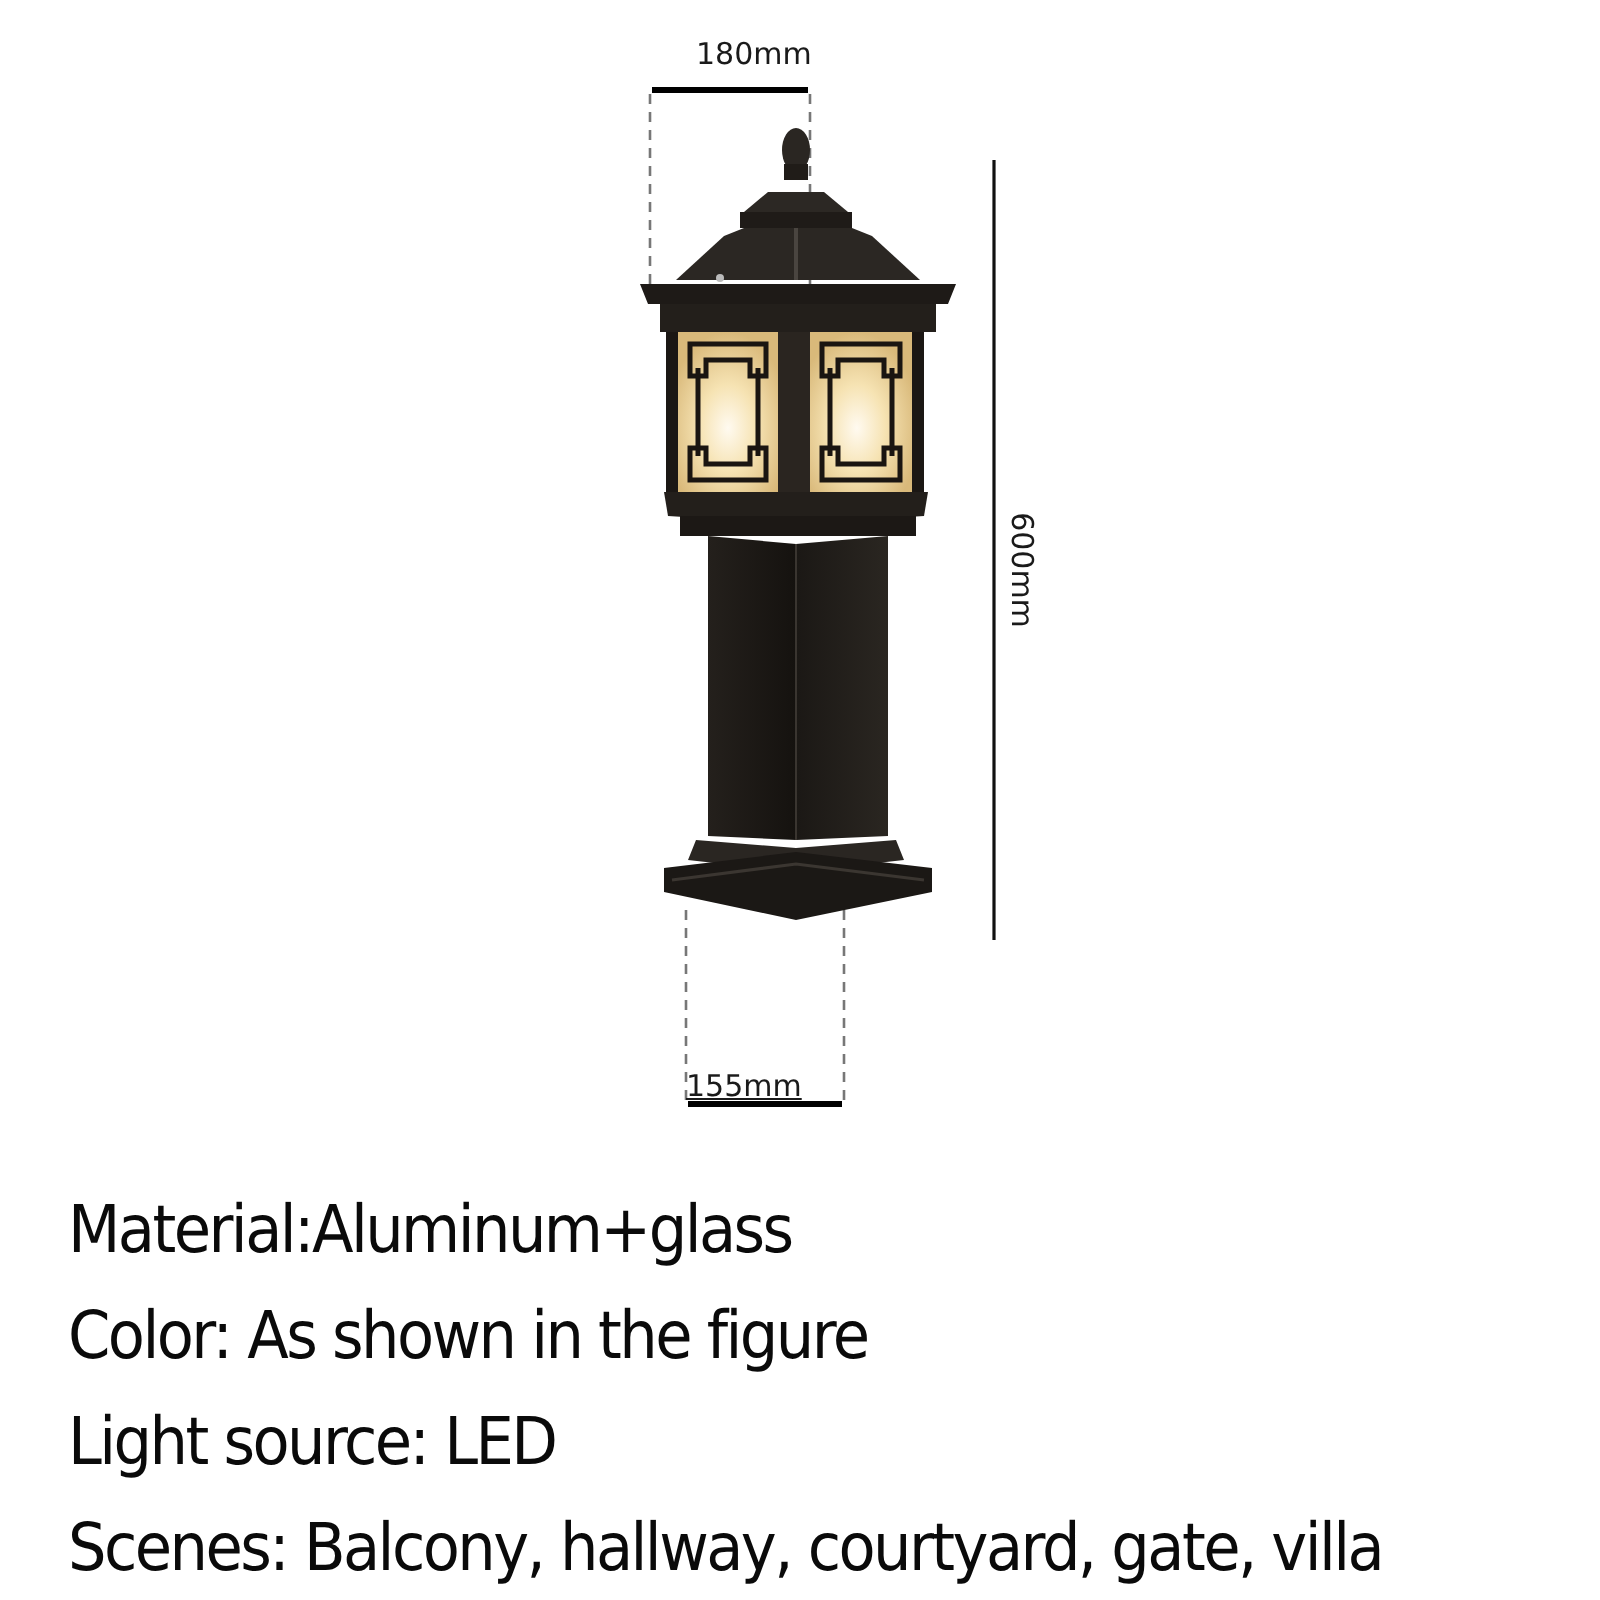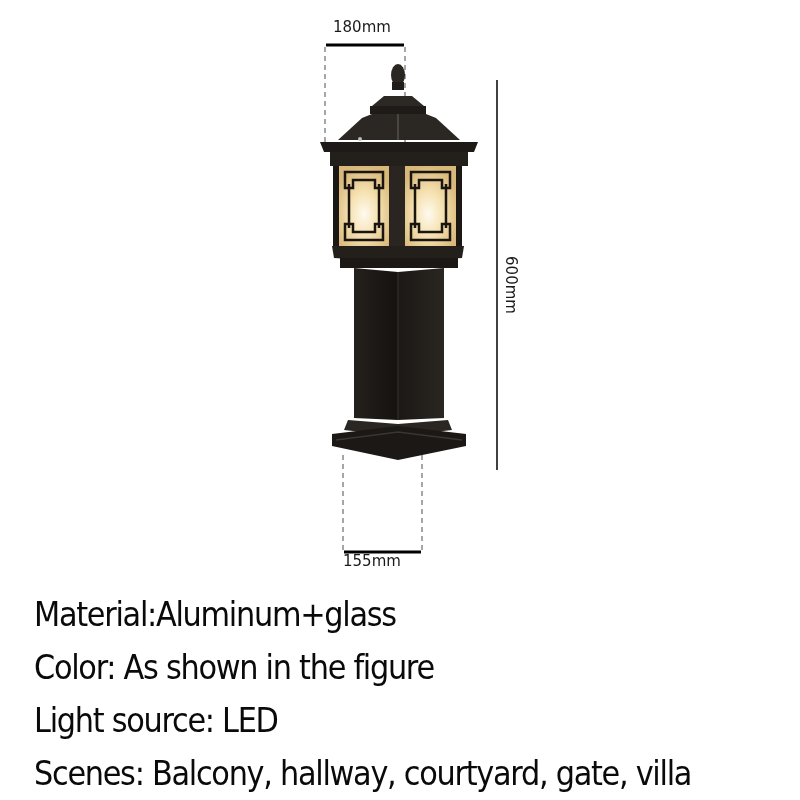--- a/index.html
+++ b/index.html
@@ -90,22 +90,22 @@
     <path d="M354 268 L398 272 L398 420 L354 418 Z" fill="url(#postL)"></path>
     <path d="M398 272 L444 268 L444 418 L398 420 Z" fill="url(#postR)"></path>
     <line x1="398" y1="272" x2="398" y2="420" stroke="#3a3530" stroke-width="1"></line>
 
     <path d="M348 420 L398 424 L448 420 L452 430 L398 436 L344 430 Z" fill="#2a2622"></path>
     <path d="M332 434 L398 426 L466 434 L466 446 L398 460 L332 446 Z" fill="#1b1815"></path>
     <path d="M336 440 L398 432 L462 440" fill="none" stroke="#3b3631" stroke-width="1.5"></path>
   </g>
 </svg>
 
-<div class="abs dim-label" style="left:333px; top:18px;">180mm</div>
+<div class="abs dim-label" style="left:348px; top:18px;">180mm</div>
 <div class="abs dim-label" style="left:483px; top:276px; transform:rotate(90deg); transform-origin:center; width:60px; text-align:center; margin-left:-2px;">600mm</div>
-<div class="abs dim-label" style="left:343px; top:552px;">155mm</div>
+<div class="abs dim-label" style="left:343px; top:534px;text-decoration:underline;">155mm</div>
 
 <div class="specs">
   <div>Material:Aluminum+glass</div>
   <div>Color: As shown in the figure</div>
   <div>Light source: LED</div>
   <div>Scenes: Balcony, hallway, courtyard, gate, villa</div>
 </div>
 
 </body></html>

